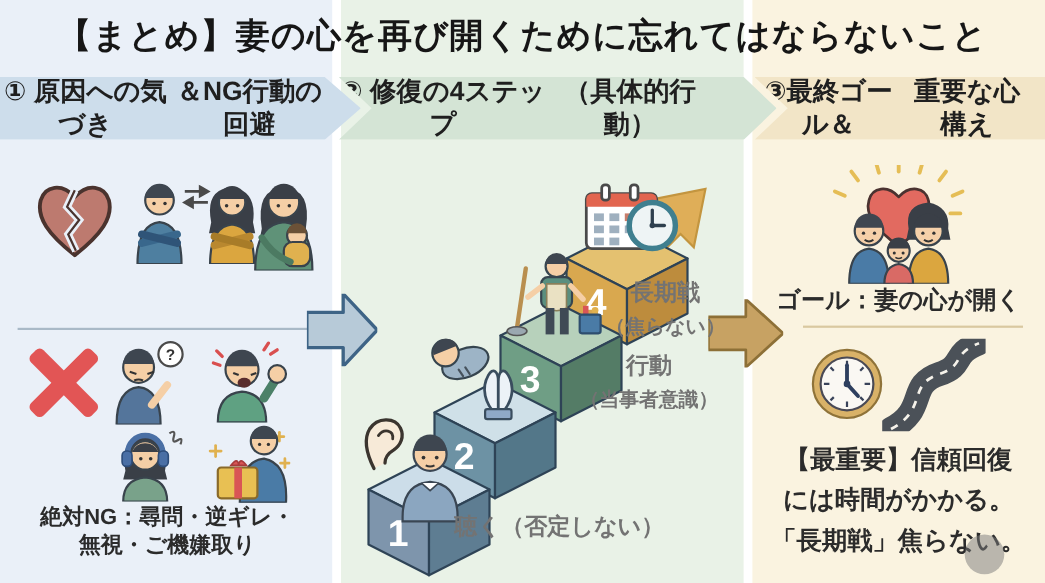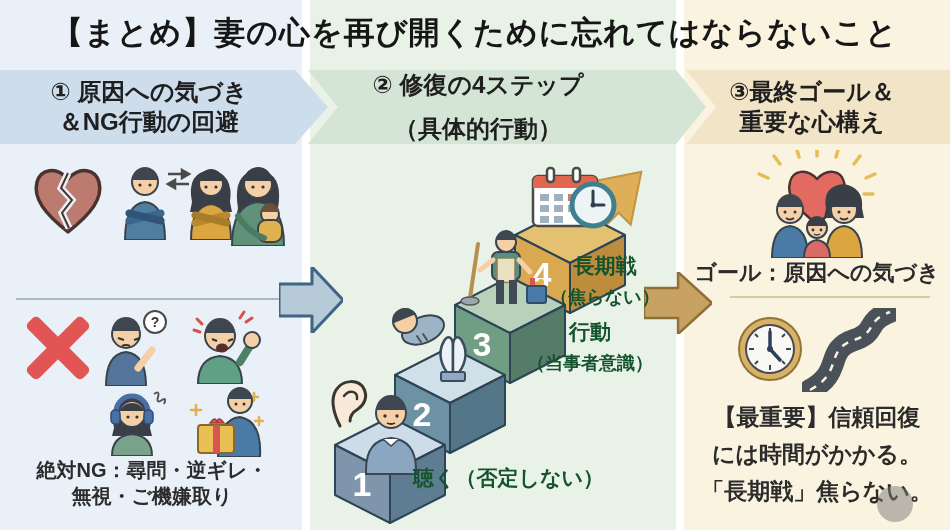--- a/index.html
+++ b/index.html
@@ -4,36 +4,36 @@
 <style>
   html,body{margin:0;padding:0;background:#ffffff;}
   .poster{position:relative;width:950px;height:530px;overflow:hidden;background:#ffffff;
           font-family:"Liberation Sans","DejaVu Sans",sans-serif;color:#262626;padding-left:16px;}
   .colbg{position:absolute;top:0;bottom:0;}
   .bg1{left:0;width:302px;background:#eaf0f8;}
   .bg2{left:310px;width:366px;background:#e9f2e7;}
   .bg3{left:684px;width:266px;background:#faf3e0;}
   .title{position:absolute;left:0;top:12px;width:950px;text-align:center;
          font-size:31px;font-weight:bold;color:#161616;letter-spacing:1px;}
-  .band{position:absolute;top:70px;height:74px;display:flex;flex-direction:column;
+  .band{position:absolute;top:70px;height:57px;display:flex;flex-direction:row;
         justify-content:center;align-items:center;font-weight:bold;font-size:24px;
         line-height:30px;color:#1f1f1f;text-align:center;box-sizing:border-box;}
   .band1{left:0;width:328px;background:#cdddeb;padding-right:30px;
          clip-path:polygon(0 0,90% 0,100% 50%,90% 100%,0 100%);}
   .band2{left:308px;width:398px;background:#d4e4d5;padding-right:58px;
          clip-path:polygon(0 0,92.5% 0,100% 50%,92.5% 100%,0 100%,7.5% 50%);justify-content:space-between;}
   .band3{left:686px;width:264px;background:#f2e5c7;padding-right:12px;
          clip-path:polygon(0 0,100% 0,100% 100%,0 100%,11.4% 50%);}
   .abs{position:absolute;}
   .ctext{position:absolute;text-align:center;font-weight:bold;color:#2b2b2b;}
   .cause-text{left:2px;top:237px;width:300px;font-size:20px;line-height:27px;}
   .ng-text{left:2px;top:457px;width:300px;font-size:20px;line-height:26px;}
   .divider1{position:absolute;left:16px;top:298px;width:270px;height:2px;background:#a9b9c7;}
   .divider3{position:absolute;left:730px;top:296px;width:200px;height:2px;background:#d9c8a0;}
-  .step-label{position:absolute;font-weight:bold;color:#14532d;font-size:21px;white-space:nowrap;}
+  .step-label{position:absolute;font-weight:bold;color:#737373;font-size:21px;white-space:nowrap;}
   .step-label .sub{display:block;font-size:18px;margin-top:5px;}
   .goal-text{left:684px;top:258px;width:266px;font-size:22px;}
   .mindset{left:684px;top:399px;width:266px;font-size:23px;line-height:37px;}
   .watermark{position:absolute;left:877px;top:486px;width:36px;height:36px;border-radius:50%;
              background:rgba(122,122,122,0.5);z-index:6;}
   svg{display:block;}
 </style>
 </head>
 <body>
 
@@ -336,21 +336,21 @@
     <g>
       <circle cx="67" cy="78" r="10" fill="#f5d0a9" stroke="#39434c" stroke-width="2"></circle>
       <path d="M57,76 A10,10 0 0 1 77,76 Z" fill="#3a3f47"></path>
       <circle cx="63" cy="80" r="1.4" fill="#333"></circle>
         <circle cx="71" cy="80" r="1.4" fill="#333"></circle>
       <path d="M64,84 Q67,86 70,84" fill="none" stroke="#333" stroke-width="1.5"></path>
       <path d="M54,108 Q54,92 67,90 Q80,92 80,108 Z" fill="#d96a65" stroke="#39434c" stroke-width="2"></path>
     </g>
   </svg>
 
-  <div class="ctext goal-text">ゴール：原因への気づき</div>
+  <div class="ctext goal-text">ゴール：妻の心が開く</div>
   <div class="divider3"></div>
 
   <svg class="abs" style="left:737px;top:312px" width="68" height="74" viewBox="0 0 68 74">
     <circle cx="33" cy="37" r="31" fill="#d9b268" stroke="#8f7339" stroke-width="2"></circle>
     <circle cx="33" cy="37" r="24" fill="#faf8f3" stroke="#4a4a55" stroke-width="2"></circle>
     <g stroke="#39435a" stroke-width="2">
       <line x1="33" y1="16" x2="33" y2="21"></line>
         <line x1="33" y1="53" x2="33" y2="58"></line>
       <line x1="12" y1="37" x2="17" y2="37"></line>
         <line x1="49" y1="37" x2="54" y2="37"></line>

